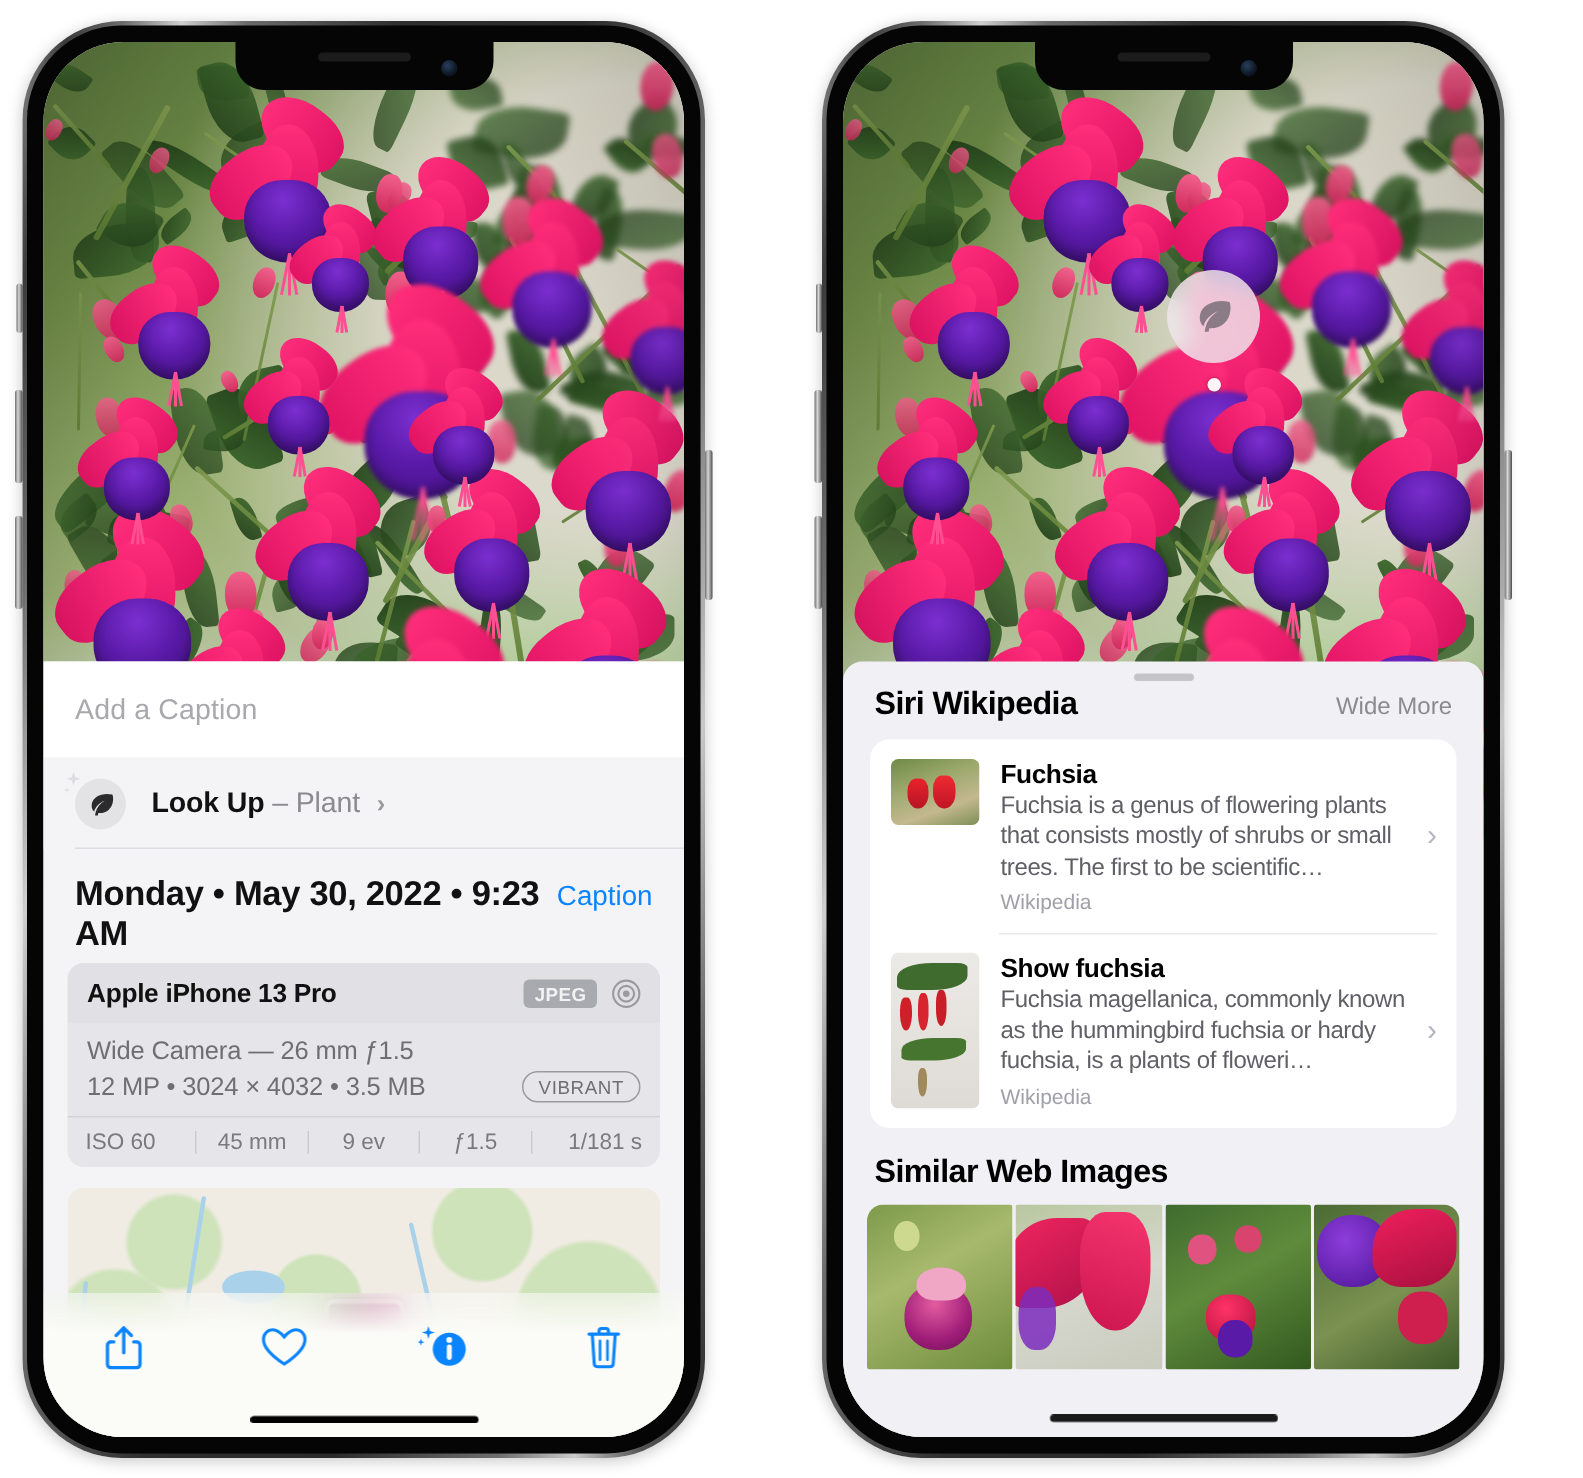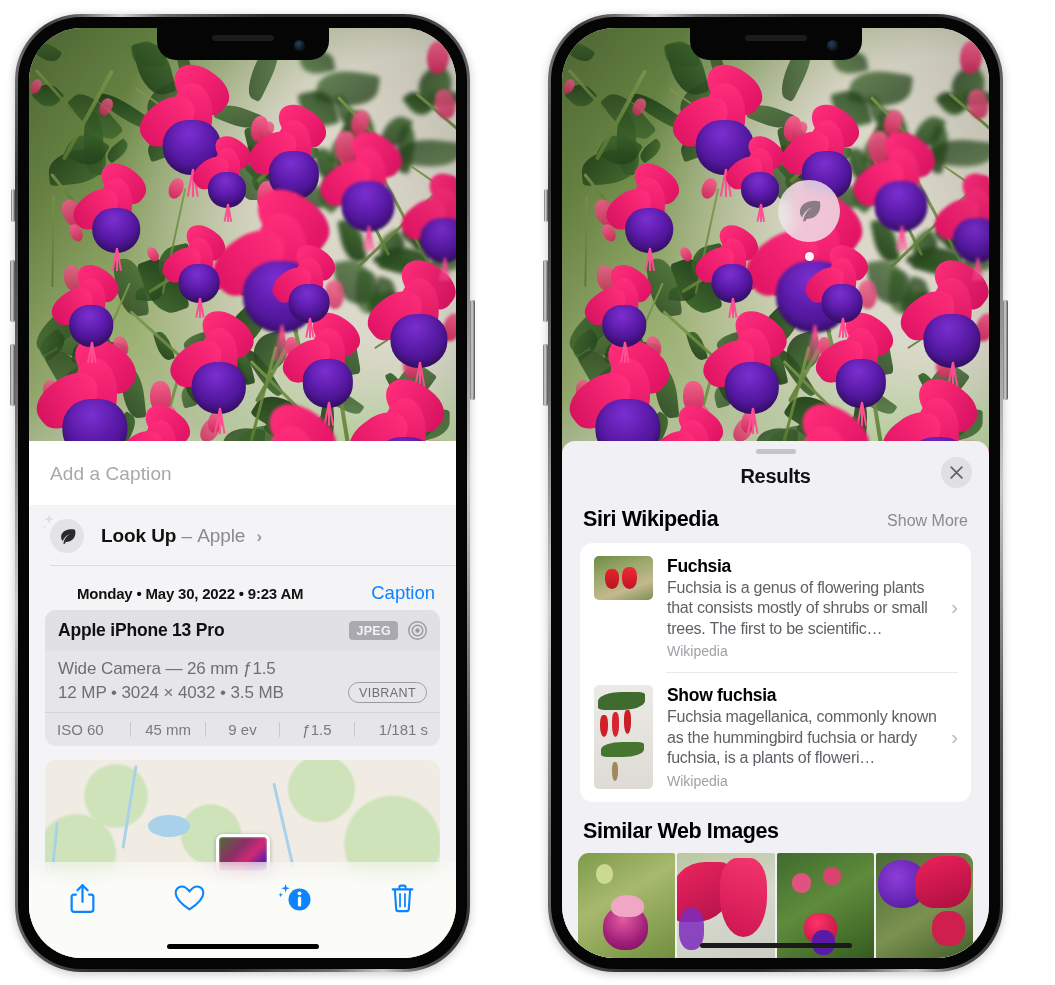--- a/index.html
+++ b/index.html
@@ -161,21 +161,21 @@
     font-size: 19px; font-weight: 700; color: #111;
     letter-spacing: -.1px;
   }
   .lookup-label .sub { font-weight: 400; color: #8a8a8f; }
   .chev-sm { margin-left: 6px; color: #9a9aa0; font-size: 17px; }
 
   .date-row {
     padding: 16px 21px 3px 21px;
     display: flex; justify-content: space-between; align-items: baseline;
   }
-  .date-text { font-size: 15px; font-weight: 700; color: #111; letter-spacing: -.2px; margin-left: 27px; }
+  .date-text { font-size: 23px; font-weight: 700; color: #111; letter-spacing: -.2px; }
   .adjust-link { font-size: 18.5px; color: #0a84ff; }
   .file-row { padding: 2px 21px 11px 21px; display: flex; align-items: center; gap: 9px; }
   .file-name { font-size: 18px; color: #8a8a8f; }
 
   .meta-card {
     margin: 3px 16px 0 16px;
     background: #e6e6ea;
     border-radius: 11px;
     overflow: hidden;
   }
@@ -739,21 +739,21 @@
               </svg>
             </div>
             <div class="leaf-circ">
               <svg width="21" height="21" viewBox="0 0 24 24">
                 <path d="M20.5 4.2c-8 -1.6 -14.3 1.6 -15.6 6.6c-.7 2.8 .3 5.2 1.7 6.4c1-3.6 3.9-6.6 8-8.2c-3.4 2-5.8 4.9-6.8 8.6c-.2 .8-.4 1.7-.5 2.6h2.1c.1-.7 .2-1.3 .4-1.9c6.2 .4 10.6-3.5 11.2-9.6c.1-1.5 .1-3.1-.5-4.5z" fill="#2b2b2e"></path>
               </svg>
             </div>
             <div class="lookup-label">
               <span>Look Up</span>
               <span class="sub">–</span>
-              <span class="sub">Apple</span>
+              <span class="sub">Plant</span>
               <span class="chev-sm">›</span>
             </div>
             <div class="sep-line"></div>
           </div>
 
           <div class="date-row">
             <span class="date-text">Monday • May 30, 2022 • 9:23 AM</span>
             <span class="adjust-link">Caption</span>
           </div>
 
@@ -1249,32 +1249,24 @@
         <div class="vis-dot"></div>
 
         <div class="notch">
           <div class="speaker"></div>
           <div class="cam"></div>
         </div>
 
         <div class="results-sheet">
           <div class="grabber"></div>
 
-          <div class="res-head">
-            <span class="t">Results</span>
-            <div class="close-btn">
-              <svg width="15" height="15" viewBox="0 0 16 16">
-                <path d="M2.3 2.3 L13.7 13.7 M13.7 2.3 L2.3 13.7" stroke="#636369" stroke-width="1.9" stroke-linecap="round"></path>
-              </svg>
-            </div>
-          </div>
 
           <div class="sec-head">
             <span class="h">Siri Wikipedia</span>
-            <span class="more">Show More</span>
+            <span class="more">Wide More</span>
           </div>
 
           <div class="know-card">
 
             <div class="know-row">
               <div class="thumb">
                 <div style="position:absolute;inset:0;background:linear-gradient(160deg,#6f8a45,#9aa86b 35%,#c4b88f 70%,#7d8e55);"></div>
                 <div style="position:absolute;left:18%;top:30%;width:24%;height:46%;background:linear-gradient(180deg,#e8232c,#b81424);border-radius:40% 40% 48% 48%;"></div>
                 <div style="position:absolute;left:48%;top:26%;width:25%;height:50%;background:linear-gradient(180deg,#ef2a33,#c01526);border-radius:40% 40% 48% 48%;"></div>
               </div>

